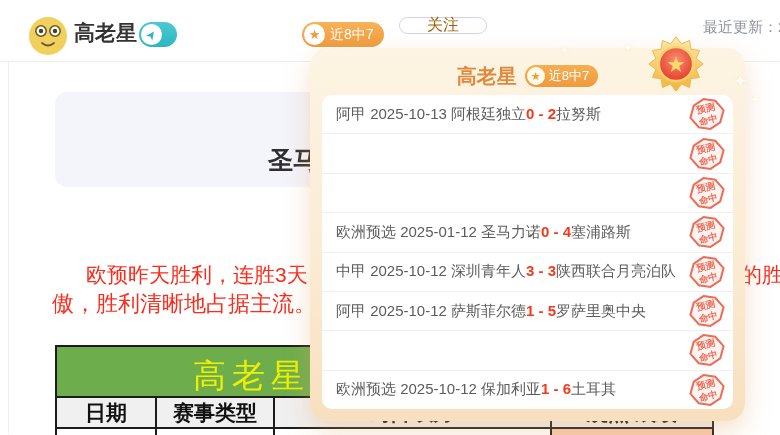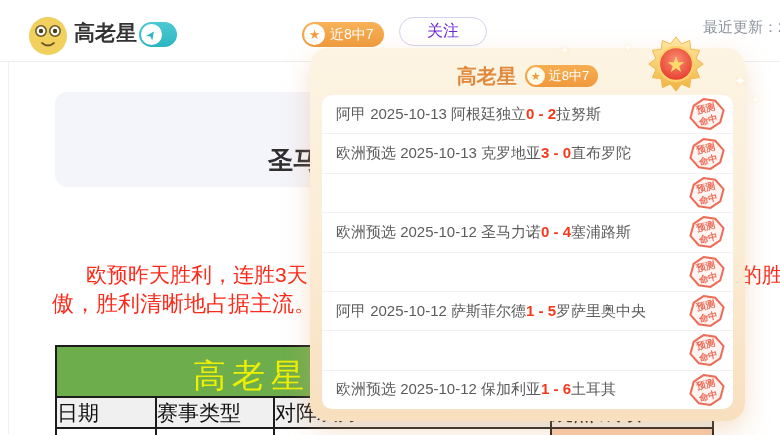--- a/index.html
+++ b/index.html
@@ -14,37 +14,37 @@
   .avatar { position:absolute; left:28px; top:16px; width:40px; height:40px; border-radius:50%; }
   .tipster-name { position:absolute; left:74px; top:19px; font-size:21px; font-weight:bold; color:#333; }
 
   .badge { position:absolute; top:22px; height:25px; border-radius:13px; display:flex; align-items:center; color:#fff; font-size:14px; padding:0 10px 0 2px; white-space:nowrap; }
   .badge .circ { width:21px; height:21px; border-radius:50%; background:#fff; display:flex; align-items:center; justify-content:center; margin-right:5px; flex:0 0 auto; }
   .badge-teal { left:139px; background:linear-gradient(180deg,#4cc9d2,#2db6c2); }
   .badge-teal .circ span { color:#2db6c2; font-size:12px; transform:rotate(-55deg); display:block; }
   .badge-orange { left:302px; background:linear-gradient(180deg,#f8b257,#ef9a3c); }
   .badge-orange .circ span { color:#f09c3e; font-size:13px; }
 
-  .follow-btn { position:absolute; left:399px; top:17px; width:88px; height:29px; border:1px solid #d3d1f0; border-radius:15px; background:#fff; color:#6d28d9; font-size:16px; display:flex; align-items:center; justify-content:center; cursor:pointer; }
+  .follow-btn { position:absolute; left:399px; top:17px; width:88px; height:17px; border:1px solid #d3d1f0; border-radius:15px; background:#fff; color:#a16207; font-size:16px; display:flex; align-items:center; justify-content:center; cursor:pointer; }
   .last-update { position:absolute; left:703px; top:18px; font-size:15px; color:#8f959e; white-space:nowrap; }
 
   
   .panel { position:absolute; left:55px; top:92px; width:662px; height:95px; background:#f4f4fb; border-radius:12px; }
   .panel-title { position:absolute; left:268px; top:144px; font-size:25px; font-weight:bold; color:#2f2f2f; white-space:nowrap; }
 
   .summary-l1 { position:absolute; left:86px;  top:261px; font-size:21px; color:#fb2a1a; white-space:nowrap; }
   .summary-l1-tail { position:absolute; left:741px; top:261px; font-size:21px; color:#fb2a1a; white-space:nowrap; }
   .summary-l2 { position:absolute; left:52px;  top:289px; font-size:22px; color:#fb2a1a; white-space:nowrap; }
 
   
   .rtable { position:absolute; left:55px; top:345px; border-collapse:collapse; table-layout:fixed; font-family:"Liberation Serif","DejaVu Serif",serif; }
   .rtable td, .rtable th { border:2px solid #1c1c1c; padding:0; }
   .banner-cell { height:51px; background:#6ead4c; position:relative; }
   .banner-text { position:absolute; left:136px; top:7px; font-size:33px; color:#edef04; letter-spacing:6px; white-space:nowrap; font-weight:normal; }
-  .col-head { height:31px; background:#f0f0f0; font-size:21px; font-weight:normal; color:#111; text-align:left; vertical-align:middle; }
+  .col-head { height:31px; background:#f0f0f0; font-size:21px; font-weight:bold; color:#111; text-align:center; vertical-align:middle; }
   .body-cell { height:22px; background:#fff; }
   .body-cell.points { background:#f8cbad; }
 
   
   .popup { position:absolute; left:310px; top:48px; width:435px; height:373px; border-radius:18px;
            background:linear-gradient(180deg,#fdf4e3 0%,#fbecd4 55%,#f8dfbe 100%);
            box-shadow:0 10px 26px rgba(225,170,110,.35); z-index:5; }
   .popup-head { position:absolute; left:0; top:13px; width:100%; height:30px; display:flex; align-items:center; justify-content:center; gap:8px; }
   .popup-title { font-size:20px; font-weight:bold; color:#e0893c; }
   .popup-badge { height:22px; border-radius:11px; background:linear-gradient(180deg,#f6ae52,#ef9a3c); color:#fff; font-size:13px; display:flex; align-items:center; padding:0 9px 0 2px; }
@@ -171,46 +171,46 @@
       <div class="prow">
         <div class="ptext"><span>阿甲 2025-10-13 阿根廷独立</span><span class="score">0 - 2</span><span>拉努斯</span></div>
         <svg class="stamp" viewBox="0 0 44 40">
             <polygon points="22,2 35,7 42,20 35,33 22,38 9,33 2,20 9,7" fill="rgba(236,93,70,0.07)" stroke="#ec5d46" stroke-width="2.4"></polygon>
             <text class="stx" x="22" y="17">预测</text>
             <text class="stx" x="22" y="31">命中</text>
           </svg>
       </div>
 
       <div class="prow">
-        <div class="ptext"><span>欧洲预选 2025-10-13 克罗地亚</span><span class="score">3 - 0</span><span>直布罗陀</span></div>
-        <svg class="stamp" viewBox="0 0 44 40">
-            <polygon points="22,2 35,7 42,20 35,33 22,38 9,33 2,20 9,7" fill="rgba(236,93,70,0.07)" stroke="#ec5d46" stroke-width="2.4"></polygon>
-            <text class="stx" x="22" y="17">预测</text>
-            <text class="stx" x="22" y="31">命中</text>
-          </svg>
-      </div>
-
-      <div class="prow">
-        <svg class="stamp" viewBox="0 0 44 40">
-            <polygon points="22,2 35,7 42,20 35,33 22,38 9,33 2,20 9,7" fill="rgba(236,93,70,0.07)" stroke="#ec5d46" stroke-width="2.4"></polygon>
-            <text class="stx" x="22" y="17">预测</text>
-            <text class="stx" x="22" y="31">命中</text>
-          </svg>
-      </div>
-
-      <div class="prow">
-        <div class="ptext"><span>欧洲预选 2025-10-12 圣马力诺</span><span class="score">0 - 4</span><span>塞浦路斯</span></div>
-        <svg class="stamp" viewBox="0 0 44 40">
-            <polygon points="22,2 35,7 42,20 35,33 22,38 9,33 2,20 9,7" fill="rgba(236,93,70,0.07)" stroke="#ec5d46" stroke-width="2.4"></polygon>
-            <text class="stx" x="22" y="17">预测</text>
-            <text class="stx" x="22" y="31">命中</text>
-          </svg>
-      </div>
-
-      <div class="prow">
+        <svg class="stamp" viewBox="0 0 44 40">
+            <polygon points="22,2 35,7 42,20 35,33 22,38 9,33 2,20 9,7" fill="rgba(236,93,70,0.07)" stroke="#ec5d46" stroke-width="2.4"></polygon>
+            <text class="stx" x="22" y="17">预测</text>
+            <text class="stx" x="22" y="31">命中</text>
+          </svg>
+      </div>
+
+      <div class="prow">
+        <svg class="stamp" viewBox="0 0 44 40">
+            <polygon points="22,2 35,7 42,20 35,33 22,38 9,33 2,20 9,7" fill="rgba(236,93,70,0.07)" stroke="#ec5d46" stroke-width="2.4"></polygon>
+            <text class="stx" x="22" y="17">预测</text>
+            <text class="stx" x="22" y="31">命中</text>
+          </svg>
+      </div>
+
+      <div class="prow">
+        <div class="ptext"><span>欧洲预选 2025-01-12 圣马力诺</span><span class="score">0 - 4</span><span>塞浦路斯</span></div>
+        <svg class="stamp" viewBox="0 0 44 40">
+            <polygon points="22,2 35,7 42,20 35,33 22,38 9,33 2,20 9,7" fill="rgba(236,93,70,0.07)" stroke="#ec5d46" stroke-width="2.4"></polygon>
+            <text class="stx" x="22" y="17">预测</text>
+            <text class="stx" x="22" y="31">命中</text>
+          </svg>
+      </div>
+
+      <div class="prow">
+        <div class="ptext"><span>中甲 2025-10-12 深圳青年人</span><span class="score">3 - 3</span><span>陕西联合月亮泊队</span></div>
         <svg class="stamp" viewBox="0 0 44 40">
             <polygon points="22,2 35,7 42,20 35,33 22,38 9,33 2,20 9,7" fill="rgba(236,93,70,0.07)" stroke="#ec5d46" stroke-width="2.4"></polygon>
             <text class="stx" x="22" y="17">预测</text>
             <text class="stx" x="22" y="31">命中</text>
           </svg>
       </div>
 
       <div class="prow">
         <div class="ptext"><span>阿甲 2025-10-12 萨斯菲尔德</span><span class="score">1 - 5</span><span>罗萨里奥中央</span></div>
         <svg class="stamp" viewBox="0 0 44 40">

